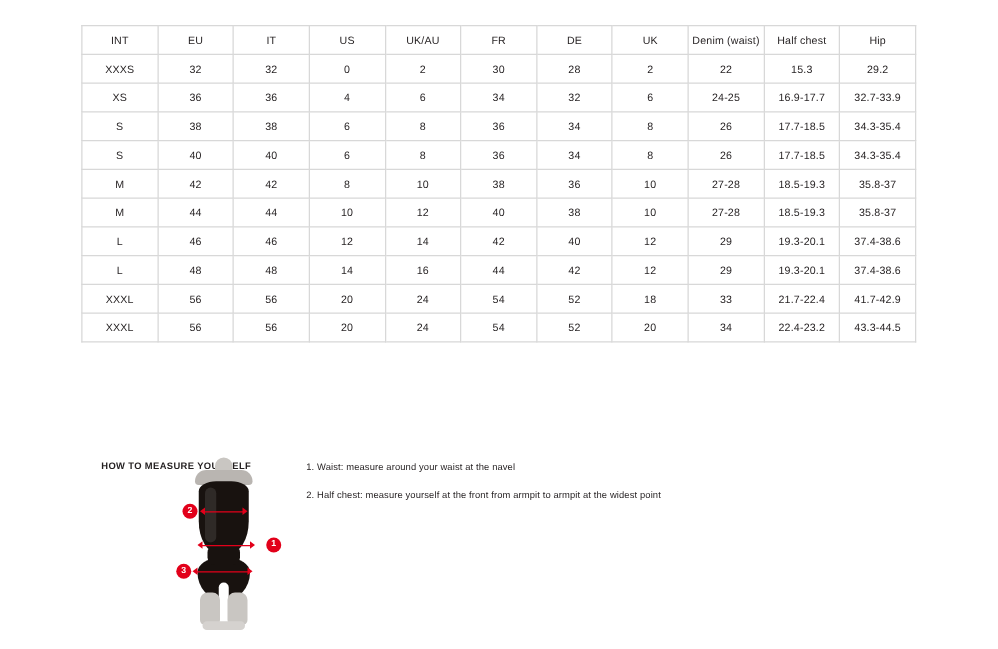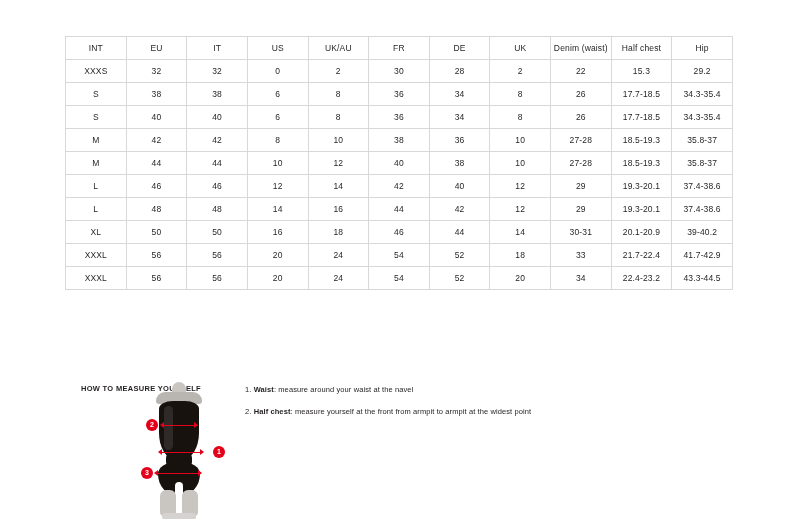--- a/index.html
+++ b/index.html
@@ -12,21 +12,20 @@
     height: 519px;
     font-family: "Liberation Sans", sans-serif;
     color: #231f20;
     position: relative;
     overflow: hidden;
   }
   .page {
     position: relative;
     width: 798px;
     height: 411px;
-    margin-top: 16px;
   }
 
   
   .table-wrap {
     position: absolute;
     left: 65px;
     top: 20px;
     width: 668px;
   }
   table.size-table {
@@ -81,21 +80,21 @@
     top: 6px;
     width: 480px;
   }
   .note {
     font-size: 7.5px;
     line-height: 11px;
     color: #231f20;
     margin-bottom: 11px;
     letter-spacing: 0.1px;
   }
-  .note b { font-weight: bold; }
+  .note b { font-weight: normal; }
 
   
   .mannequin {
     position: absolute;
     left: 28px;
     top: 4px;
     width: 62px;
     height: 138px;
   }
   .m-neck {
@@ -226,20 +225,33 @@
           <td>0</td>
           <td>2</td>
           <td>30</td>
           <td>28</td>
           <td>2</td>
           <td>22</td>
           <td>15.3</td>
           <td>29.2</td>
         </tr>
         <tr>
+          <td>XS</td>
+          <td>36</td>
+          <td>36</td>
+          <td>4</td>
+          <td>6</td>
+          <td>34</td>
+          <td>32</td>
+          <td>6</td>
+          <td>24-25</td>
+          <td>16.9-17.7</td>
+          <td>32.7-33.9</td>
+        </tr>
+        <tr>
           <td>S</td>
           <td>38</td>
           <td>38</td>
           <td>6</td>
           <td>8</td>
           <td>36</td>
           <td>34</td>
           <td>8</td>
           <td>26</td>
           <td>17.7-18.5</td>
@@ -302,33 +314,20 @@
           <td>48</td>
           <td>48</td>
           <td>14</td>
           <td>16</td>
           <td>44</td>
           <td>42</td>
           <td>12</td>
           <td>29</td>
           <td>19.3-20.1</td>
           <td>37.4-38.6</td>
-        </tr>
-        <tr>
-          <td>XL</td>
-          <td>50</td>
-          <td>50</td>
-          <td>16</td>
-          <td>18</td>
-          <td>46</td>
-          <td>44</td>
-          <td>14</td>
-          <td>30-31</td>
-          <td>20.1-20.9</td>
-          <td>39-40.2</td>
         </tr>
         <tr>
           <td>XXXL</td>
           <td>56</td>
           <td>56</td>
           <td>20</td>
           <td>24</td>
           <td>54</td>
           <td>52</td>
           <td>18</td>

